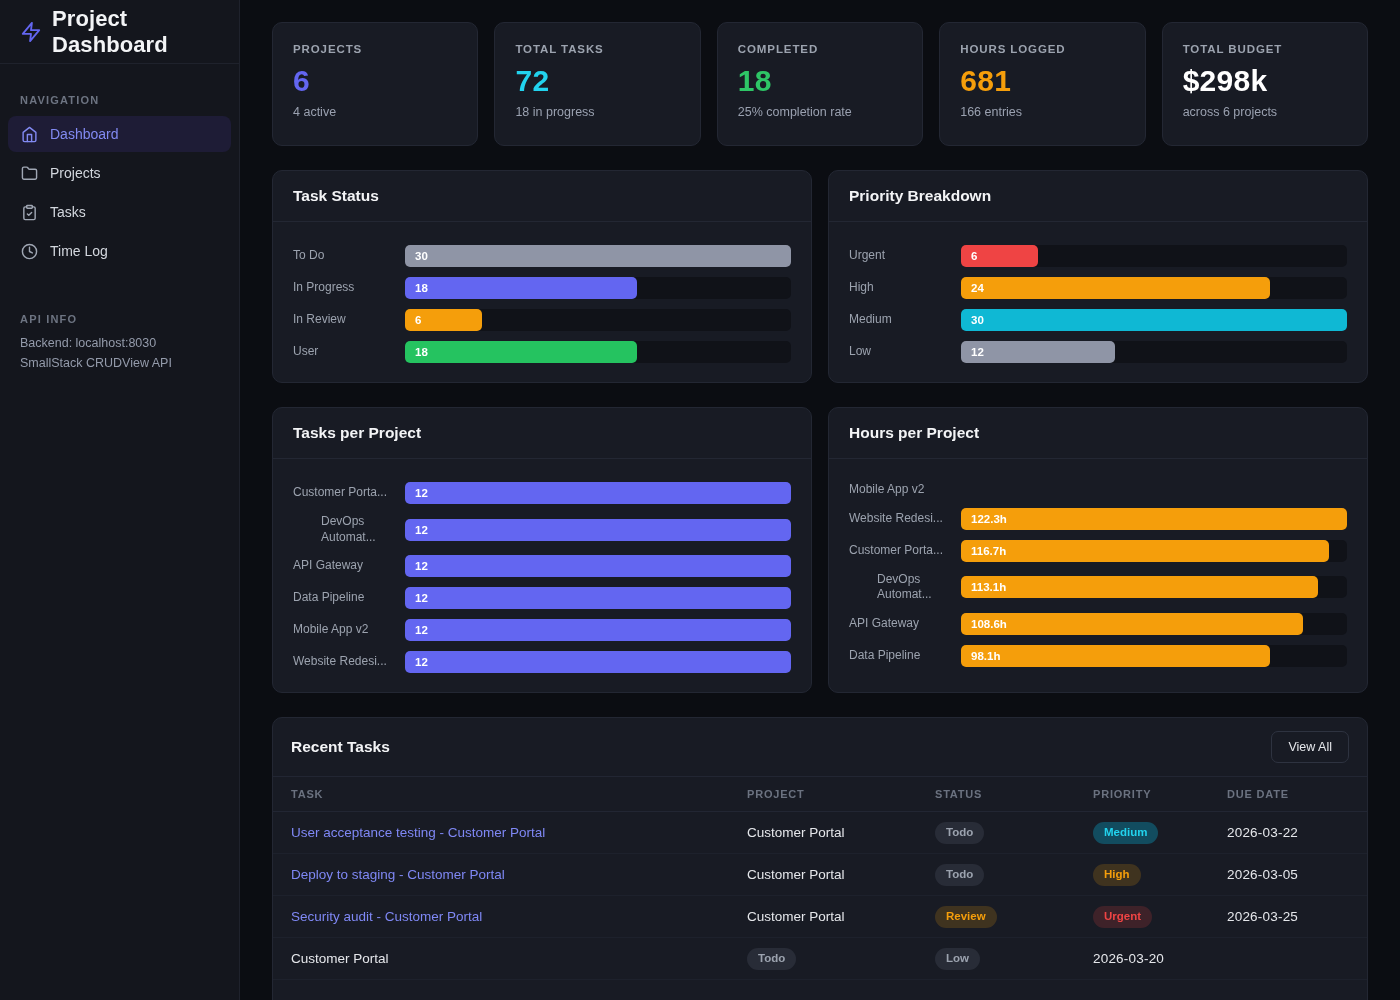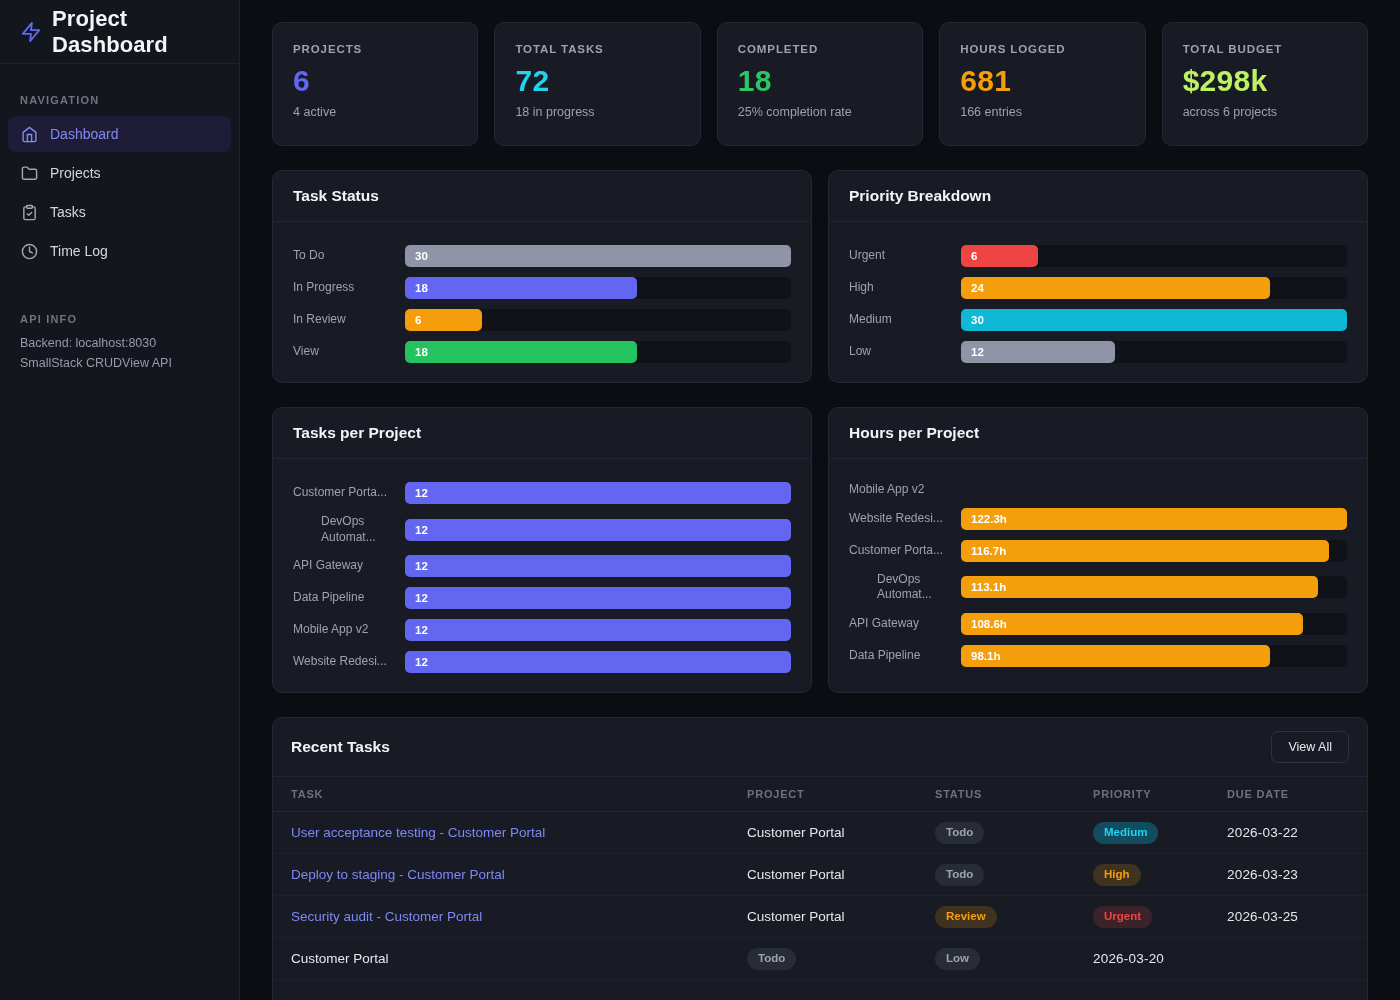--- a/index.html
+++ b/index.html
@@ -192,21 +192,21 @@
           <div class="stat-value" style="color: rgb(46, 197, 102);">18</div>
           <div class="stat-sub">25% completion rate</div>
         </section>
         <section class="card stat-card">
           <div class="stat-label">HOURS LOGGED</div>
           <div class="stat-value" style="color: rgb(245, 158, 11);">681</div>
           <div class="stat-sub">166 entries</div>
         </section>
         <section class="card stat-card">
           <div class="stat-label">TOTAL BUDGET</div>
-          <div class="stat-value" style="color: #bef264;">$298k</div>
+          <div class="stat-value" style="color: #ffffff;">$298k</div>
           <div class="stat-sub">across 6 projects</div>
         </section>
       </div>
 
     <div class="charts-grid">
       <section class="card">
         <header class="card-header">
           <h2>Task Status</h2>
         </header>
         <div class="chart-body">
@@ -228,21 +228,21 @@
             </div>
             <div class="bar-row">
               <div class="bar-label">In Review</div>
               <div class="bar-track">
                 <div class="bar-fill" style="width: 20%; background: rgb(245, 158, 11);">
                   <span class="bar-value">6</span>
                 </div>
               </div>
             </div>
             <div class="bar-row">
-              <div class="bar-label">View</div>
+              <div class="bar-label">User</div>
               <div class="bar-track">
                 <div class="bar-fill" style="width: 60%; background: rgb(37, 195, 96);">
                   <span class="bar-value">18</span>
                 </div>
               </div>
             </div>
           </div>
       </section>
       <section class="card">
         <header class="card-header">
@@ -412,21 +412,21 @@
               <div class="td">Customer Portal</div>
               <div class="td"><span class="badge badge-gray">Todo</span></div>
               <div class="td"><span class="badge badge-cyan">Medium</span></div>
               <div class="td due-cell">2026-03-22</div>
             </div>
             <div class="tr">
               <div class="td task-cell">Deploy to staging - Customer Portal</div>
               <div class="td">Customer Portal</div>
               <div class="td"><span class="badge badge-gray">Todo</span></div>
               <div class="td"><span class="badge badge-amber">High</span></div>
-              <div class="td due-cell">2026-03-23</div>
+              <div class="td due-cell">2026-03-05</div>
             </div>
             <div class="tr">
               <div class="td task-cell">Security audit - Customer Portal</div>
               <div class="td">Customer Portal</div>
               <div class="td"><span class="badge badge-amber">Review</span></div>
               <div class="td"><span class="badge badge-red">Urgent</span></div>
               <div class="td due-cell">2026-03-25</div>
             </div>
             <div class="tr">
               <div class="td">Customer Portal</div>

